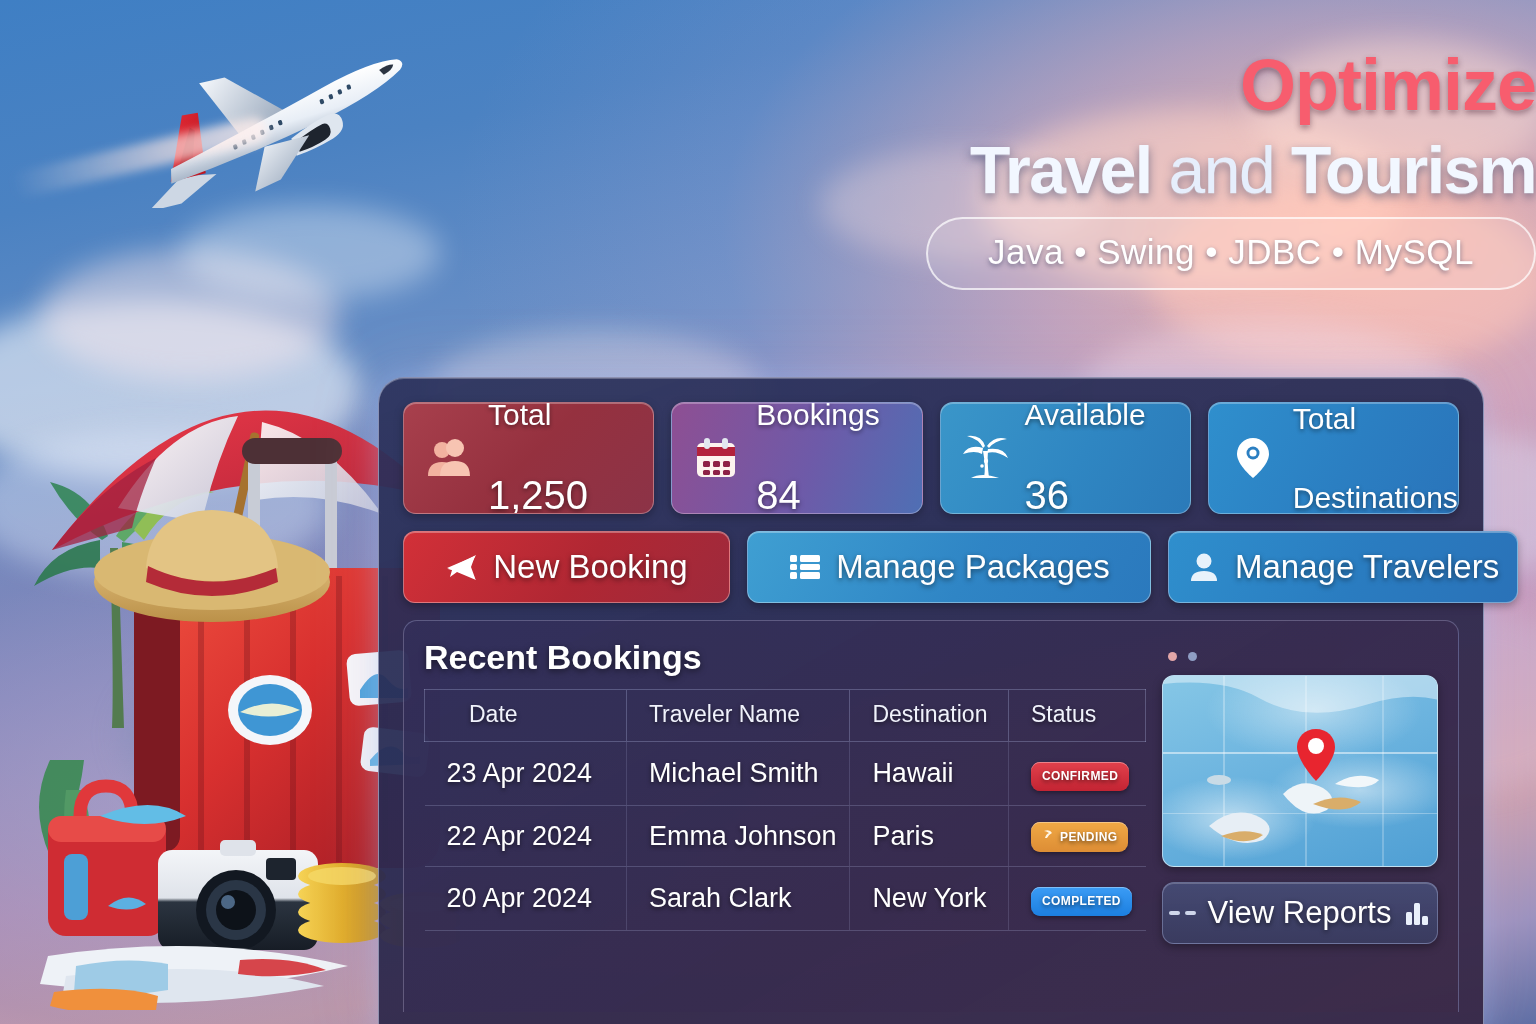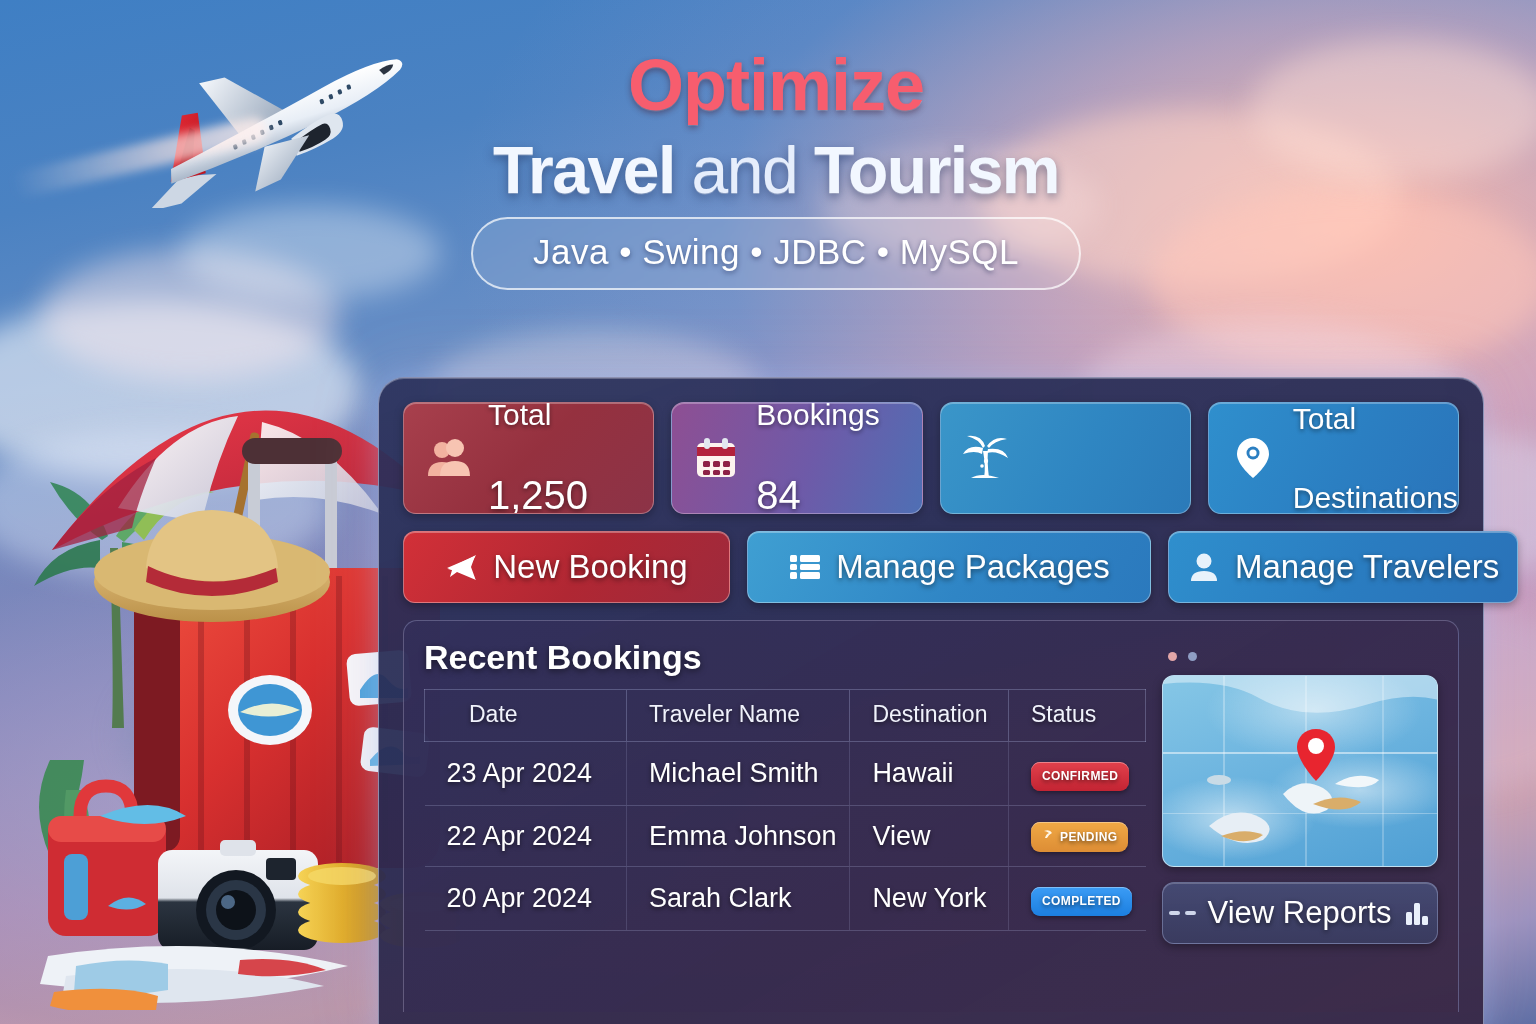--- a/index.html
+++ b/index.html
@@ -31,21 +31,21 @@
 
   
   .plane-wrap { position: absolute; left: 120px; top: 48px; width: 330px; height: 160px; }
   .contrail {
     position: absolute; left: -110px; top: 96px; width: 260px; height: 26px;
     background: linear-gradient(90deg, rgba(255,225,225,0) 0%, rgba(255,232,228,0.62) 60%, rgba(255,240,238,0.8) 100%);
     transform: rotate(-13deg); filter: blur(5px); border-radius: 40px;
   }
 
   
-  .title-block { position: absolute; left: 16px; right: 0; top: 44px; text-align: center; }
+  .title-block { position: absolute; left: 16px; right: 0; top: 44px; text-align: right; }
   .title-1 {
     font-size: 72px; font-weight: bold; letter-spacing: -1px;
     color: #f75d6e;
     text-shadow: 0 3px 6px rgba(60,20,40,0.45), 0 1px 0 rgba(255,255,255,0.25);
   }
   .title-2 {
     margin-top: 6px;
     font-size: 66px; font-weight: bold; letter-spacing: -1.5px;
     color: #f2f7ff;
     text-shadow: 0 4px 10px rgba(30,45,90,0.5), 0 1px 0 rgba(255,255,255,0.4);
@@ -491,20 +491,24 @@
           <svg viewBox="0 0 48 48" fill="#ffffff">
             <path d="M22 14 q-14 -4 -20 6 q12 -4 19 0 z"></path>
             <path d="M24 12 q-4 -12 -18 -10 q12 3 16 12 z"></path>
             <path d="M26 12 q8 -11 20 -7 q-13 2 -18 9 z"></path>
             <path d="M27 15 q16 -2 20 9 q-12 -8 -21 -5 z"></path>
             <path d="M22 17 q3 16 1 27 l5 0 q-2 -16 -1 -27 z"></path>
             <path d="M10 44 q10 -6 28 0 z"></path>
             <circle cx="25" cy="27" r="2.2"></circle>
             <circle cx="21" cy="32" r="1.8"></circle>
           </svg>
+        </div>
+        <div class="stat-text">
+          <div class="stat-label">Available</div>
+          <div class="stat-value">36</div>
         </div>
       </div>
 
       <div class="stat stat-d">
         <div class="stat-ico">
           <svg viewBox="0 0 48 48" fill="#ffffff">
             <path d="M24 4 C15 4 8 11 8 20 C8 31 24 44 24 44 C24 44 40 31 40 20 C40 11 33 4 24 4 Z"></path>
             <circle cx="24" cy="19" r="6.5" fill="#2b7fc2"></circle>
             <circle cx="24" cy="19" r="3.6" fill="#ffffff"></circle>
           </svg>
@@ -574,21 +578,21 @@
           <tbody>
             <tr>
               <td>23 Apr 2024</td>
               <td>Michael Smith</td>
               <td>Hawaii</td>
               <td><span class="badge badge-confirmed">CONFIRMED</span></td>
             </tr>
             <tr>
               <td>22 Apr 2024</td>
               <td>Emma Johnson</td>
-              <td>View</td>
+              <td>Paris</td>
               <td>
                 <span class="badge badge-pending">
                   <svg width="13" height="15" viewBox="0 0 13 15" fill="#fff6e4">
                       <path d="M2 2 q6 -2 8 2 q-4 2 -5 5 l-2 0 q1 -4 4 -5 q-3 -2 -5 -2z"></path>
                     </svg>
                   <em style="font-style:normal">PENDING</em>
                 </span>
               </td>
             </tr>
             <tr>

